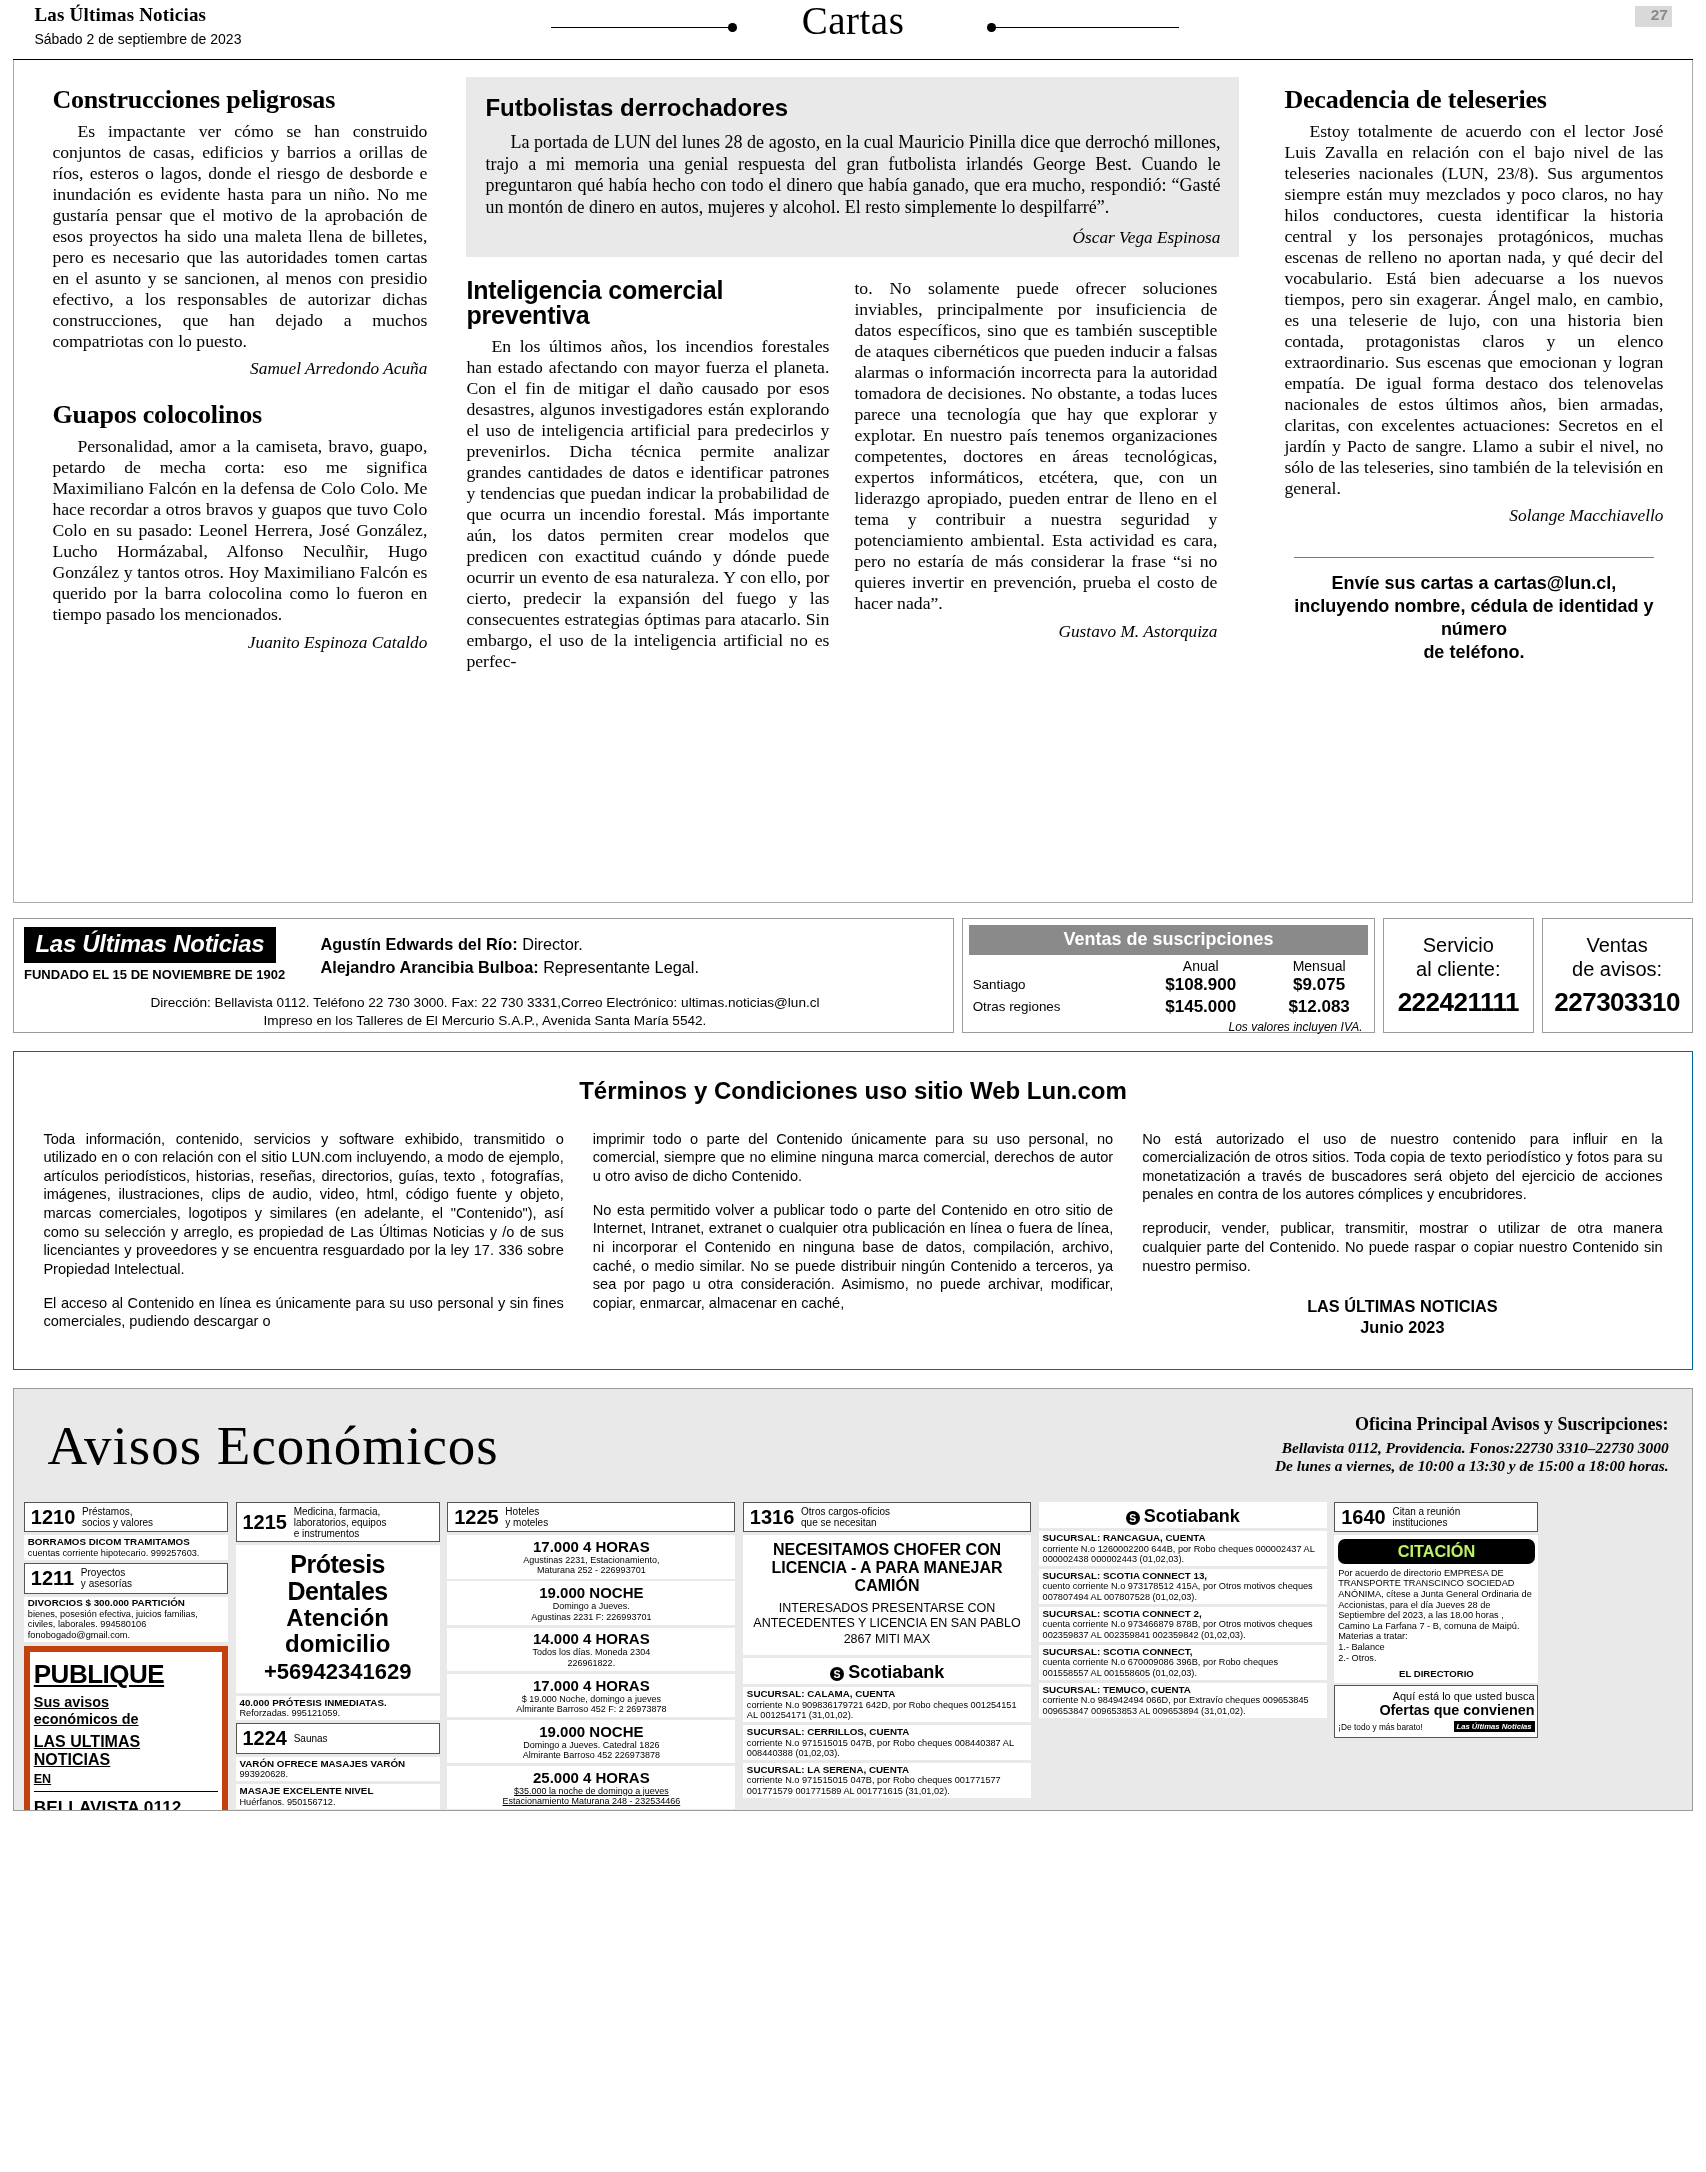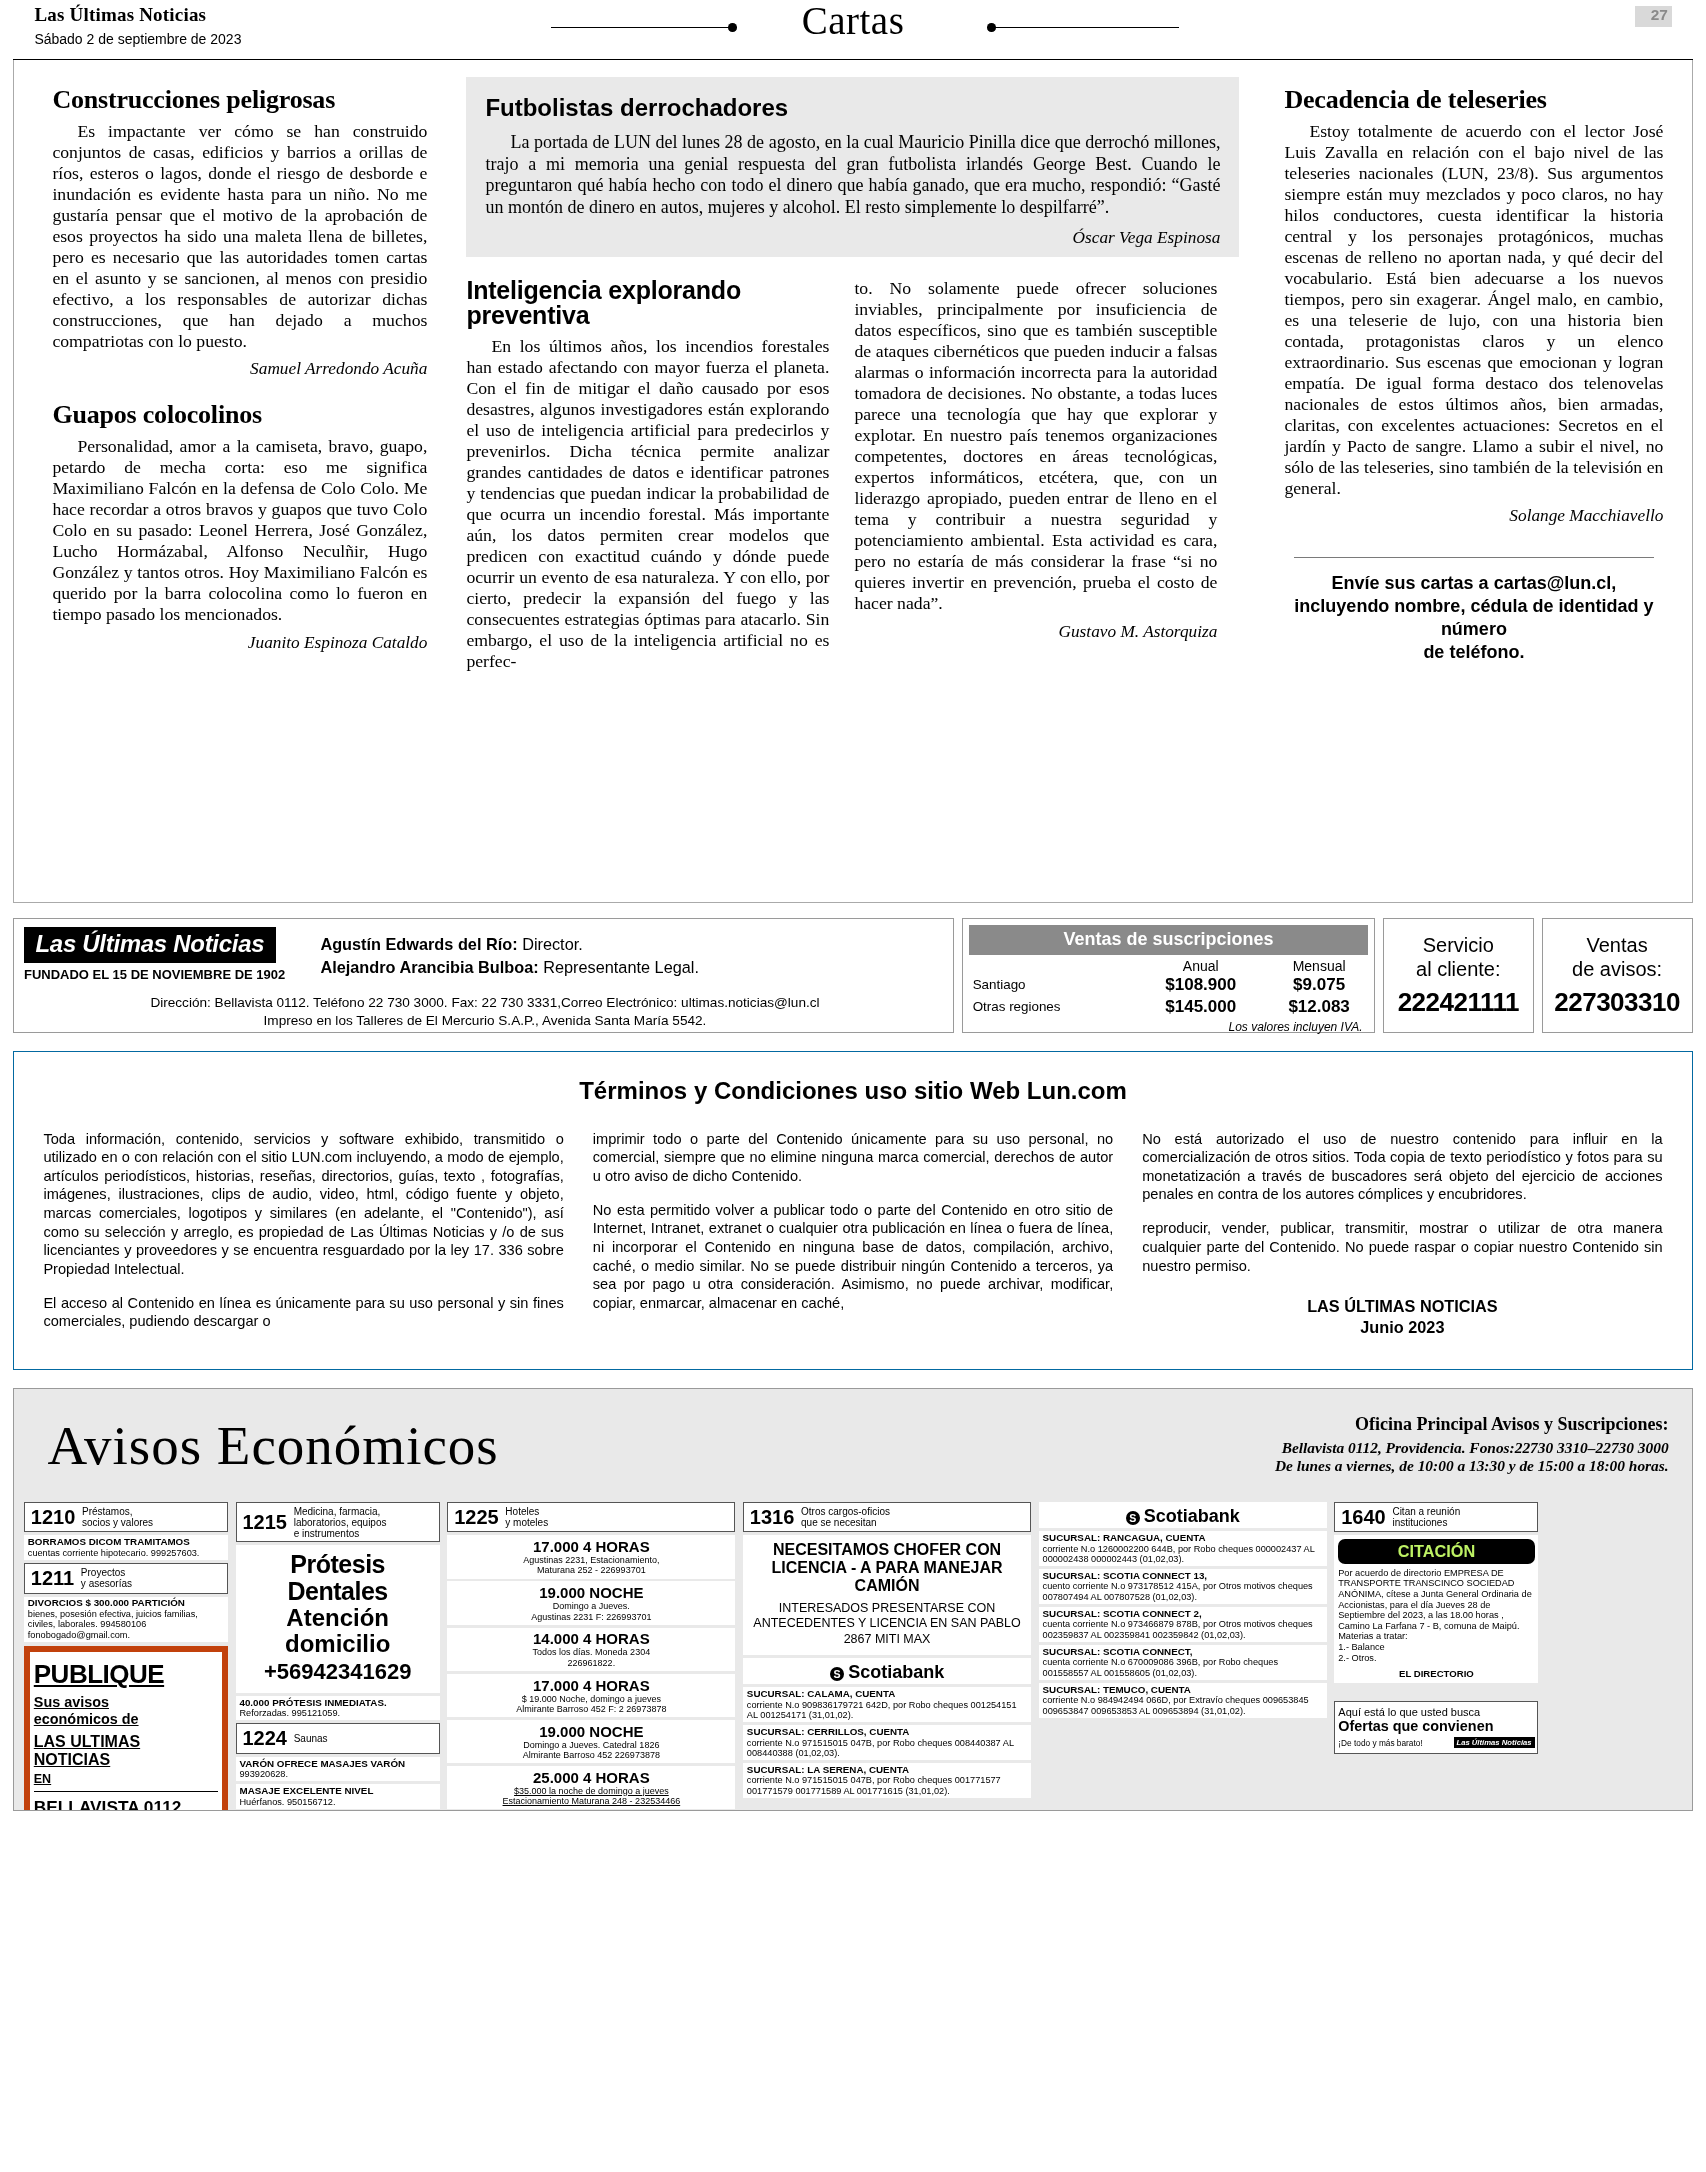--- a/index.html
+++ b/index.html
@@ -126,21 +126,21 @@
   .chofer .t1 { font-weight:bold; font-size:16px; line-height:18px; }
   .chofer .t2 { font-size:12.5px; line-height:15.4px; margin-top:5.8px; }
 
   .bank-hd { background:#fff; text-align:center; padding:3.8px 0 1.9px 0; margin-bottom:2.9px; font-family:"Liberation Sans", sans-serif; font-weight:bold; font-size:18px;}
   .bank-hd .dot { display:inline-block; width:14.4px; height:14.4px; border-radius:50%; background:#000; color:#fff; font-size:10.6px; line-height:14.4px; margin-right:3.8px; text-align:center;}
 
   .citacion { background:#fff; padding:3.8px; }
   .cit-band { background:#000; color:#bef264; font-family:"Liberation Sans", sans-serif; font-weight:bold; font-size:16.3px; text-align:center; padding:2.9px 0;border-radius:7px; }
   .cit-body { font-family:"Liberation Sans", sans-serif; font-size:9.2px; line-height:10.6px; margin-top:3.8px; }
   .cit-dir { font-family:"Liberation Sans", sans-serif; font-weight:bold; font-size:9.6px; text-align:center; margin-top:4.8px; }
-  .aqui { background:#fff; border:1px solid #555; text-align:left; font-family:"Liberation Sans", sans-serif; padding:4.8px 2.9px; margin-top:18px; }
+  .aqui { background:#fff; border:1px solid #555; text-align:right; font-family:"Liberation Sans", sans-serif; padding:4.8px 2.9px; margin-top:2px; }
   .aqui .a1 { font-size:11px; }
   .aqui .a2 { font-weight:bold; font-size:14.4px; }
   .aqui .a3 { font-size:8.3px; display:flex; justify-content:space-between; align-items:center; margin-top:2.9px;}
   .aqui .a3 span.badge { background:#000; color:#fff; font-weight:bold; font-size:7.7px; padding:1px 2.9px; font-style:italic;}
 </style>
 </head>
 <body>
 
 <div class="page">
 
@@ -173,21 +173,21 @@
 
     <div class="lcol c2">
       <div class="grey-box">
         <h2>Futbolistas derrochadores</h2>
         <p>La portada de LUN del lunes 28 de agosto, en la cual Mauricio Pinilla dice que derrochó millones, trajo a mi memoria una genial respuesta del gran futbolista irlandés George Best. Cuando le preguntaron qué había hecho con todo el dinero que había ganado, que era mucho, respondió: “Gasté un montón de dinero en autos, mujeres y alcohol. El resto simplemente lo despilfarré”.</p>
         <div class="sig">Óscar Vega Espinosa</div>
       </div>
 
       <div class="two-col">
         <div class="tc">
-          <h2 class="art ia">Inteligencia explorando preventiva</h2>
+          <h2 class="art ia">Inteligencia comercial preventiva</h2>
           <p class="body">En los últimos años, los incendios forestales han estado afectando con mayor fuerza el planeta. Con el fin de mitigar el daño causado por esos desastres, algunos investigadores están explorando el uso de inteligencia artificial para predecirlos y prevenirlos. Dicha técnica permite analizar grandes cantidades de datos e identificar patrones y tendencias que puedan indicar la probabilidad de que ocurra un incendio forestal. Más importante aún, los datos permiten crear modelos que predicen con exactitud cuándo y dónde puede ocurrir un evento de esa naturaleza. Y con ello, por cierto, predecir la expansión del fuego y las consecuentes estrategias óptimas para atacarlo. Sin embargo, el uso de la inteligencia artificial no es perfec-</p>
         </div>
         <div class="tc">
           <p class="body" style="text-indent:0">to. No solamente puede ofrecer soluciones inviables, principalmente por insuficiencia de datos específicos, sino que es también susceptible de ataques cibernéticos que pueden inducir a falsas alarmas o información incorrecta para la autoridad tomadora de decisiones. No obstante, a todas luces parece una tecnología que hay que explorar y explotar. En nuestro país tenemos organizaciones competentes, doctores en áreas tecnológicas, expertos informáticos, etcétera, que, con un liderazgo apropiado, pueden entrar de lleno en el tema y contribuir a nuestra seguridad y potenciamiento ambiental. Esta actividad es cara, pero no estaría de más considerar la frase “si no quieres invertir en prevención, prueba el costo de hacer nada”.</p>
           <div class="sig">Gustavo M. Astorquiza</div>
         </div>
       </div>
     </div>
 
     <div class="lcol c3">

